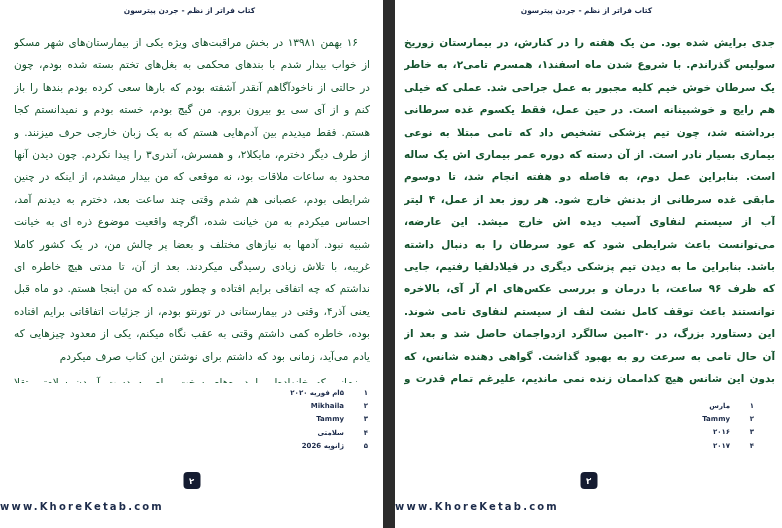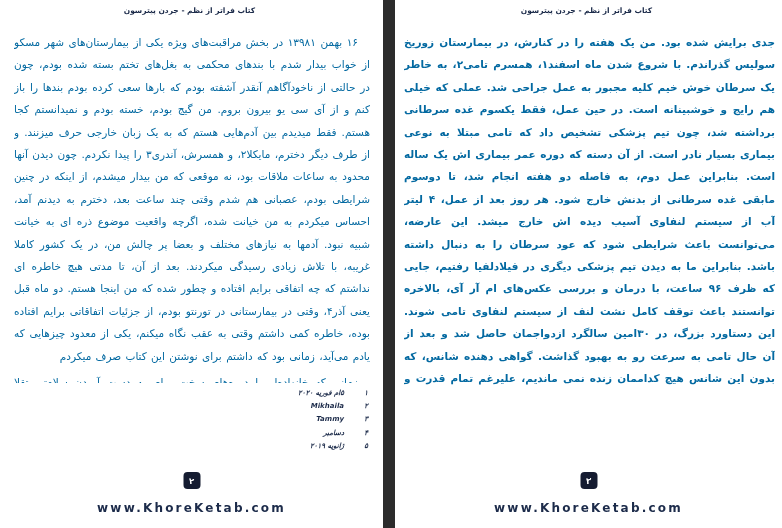--- a/index.html
+++ b/index.html
@@ -17,36 +17,36 @@
   .page-header {
     position: absolute; top: 6px; left: 0; right: 4px;
     text-align: center; direction: rtl;
     font-size: 7.5px; font-weight: bold; color: #1c2b4a;
     letter-spacing: 0.2px;
   }
 
   .page-body {
     position: absolute; top: 31px;
     direction: rtl; text-align: justify;
-    color: #0369a1;
+    color: #14532d;
     overflow: hidden;
   }
   .page-left  .page-body { right: 13px; left: 14px; height: 352px; }
   .page-right .page-body { right: 7px;  left: 9px;  height: 356px; font-weight: bold; }
 
   .page-body p {
     font-size: 10.5px; line-height: 22.4px;
     margin: 0 0 4px 0;
     text-indent: 12px;
     word-spacing: 1px;
   }
   .page-body p.no-indent { text-indent: 0; }
 
   .footnotes {
-    position: absolute; direction: rtl;  font-style: italic;
+    position: absolute; direction: rtl; 
   }
   .page-left  .footnotes { top: 387px; right: 15px; }
   .page-right .footnotes { top: 400px; right: 28px; }
 
   .fn-row {
     font-size: 7px; line-height: 13.2px;
     color: #1c2b4a; font-weight: bold;
     white-space: nowrap;
   }
   .fn-num { display: inline-block; min-width: 8px; }
@@ -55,22 +55,22 @@
   .page-num-badge {
     position: absolute; top: 472px; left: 50%; transform: translateX(-50%);
     width: 17px; height: 17px;
     background: #151c31; border-radius: 4px;
     color: #ffffff; font-size: 8.5px; font-weight: bold;
     display: flex; align-items: center; justify-content: center;
   }
 
   .site-footer {
     position: absolute; top: 501px; left: 0; right: 0;
-    text-align: center; direction: ltr;
-    font-size: 12px; font-weight: bold;
+    direction: ltr;
+    font-size: 10px; font-weight: bold;
     letter-spacing: 2.2px; color: #1c2b4a;
   }
 </style>
 </head>
 <body>
 
 <div class="spread">
 
   <div class="page page-left">
     <div class="page-header">کتاب فراتر از نظم - جردن پیترسون</div>
@@ -84,39 +84,53 @@
       <div class="fn-row">
         <span class="fn-num">۱</span><span class="fn-label">۵ام فوریه ۲۰۲۰</span>
       </div>
       <div class="fn-row">
         <span class="fn-num">۲</span><span class="fn-label">Mikhaila</span>
       </div>
       <div class="fn-row">
         <span class="fn-num">۳</span><span class="fn-label">Tammy</span>
       </div>
       <div class="fn-row">
-        <span class="fn-num">۴</span><span class="fn-label">دسامبر</span>
+        <span class="fn-num">۴</span><span class="fn-label">سلامتی</span>
       </div>
       <div class="fn-row">
-        <span class="fn-num">۵</span><span class="fn-label">ژانویه ۲۰۱۹</span>
+        <span class="fn-num">۵</span><span class="fn-label">ژانویه 2026</span>
       </div>
     </div>
 
     <div class="page-num-badge">۲</div>
     <div class="site-footer">www.KhoreKetab.com</div>
   </div>
 
   <div class="spine-divider"></div>
 
   <div class="page page-right">
     <div class="page-header">کتاب فراتر از نظم - جردن پیترسون</div>
 
     <div class="page-body">
       <p class="no-indent">جدی برایش شده بود. من یک هفته را در کنارش، در بیمارستان زوریخ سولیس گذراندم. با شروع شدن ماه اسفند۱، همسرم تامی۲، به خاطر یک سرطان خوش خیم کلیه مجبور به عمل جراحی شد. عملی که خیلی هم رایج و خوشبینانه است. در حین عمل، فقط یکسوم غده سرطانی برداشته شد، چون تیم پزشکی تشخیص داد که تامی مبتلا به نوعی بیماری بسیار نادر است. از آن دسته که دوره عمر بیماری اش یک ساله است. بنابراین عمل دوم، به فاصله دو هفته انجام شد، تا دوسوم مابقی غده سرطانی از بدنش خارج شود. هر روز بعد از عمل، ۴ لیتر آب از سیستم لنفاوی آسیب دیده اش خارج میشد. این عارضه، می‌توانست باعث شرایطی شود که عود سرطان را به دنبال داشته باشد. بنابراین ما به دیدن تیم پزشکی دیگری در فیلادلفیا رفتیم، جایی که ظرف ۹۶ ساعت، با درمان و بررسی عکس‌های ام آر آی، بالاخره توانستند باعث توقف کامل نشت لنف از سیستم لنفاوی تامی شوند. این دستاورد بزرگ، در ۳۰امین سالگرد ازدواجمان حاصل شد و بعد از آن حال تامی به سرعت رو به بهبود گذاشت. گواهی دهنده شانس، که بدون این شانس هیچ کداممان زنده نمی ماندیم، علیرغم تمام قدرت و مقاومتی که تامی از خودش نشان داد.</p>
       <p>متاسفانه بعد از این ماجرا، سلامتی خودم به مشکل خورد. بعد از تجربه‌ی واکنش خودکار سیستم ایمنی بدنم نسبت به بعضی مواد غذایی که در سال ۱۳۹۴۳ مصرف کرده بودم، از سال ۱۳۹۵۴ از خدمات یک مرکز درمانی برای مقابله با اضطراب استفاده میکنم. بدنم نسبت به بعضی از غذاها، واکنشهای اضطرابی شدید نشان میداد. همینطور نسبت به سرما! فارغ از اینکه چه لباسی پوشیده باشم، یا چند پتو به روی خودم انداخته باشم همه اینها نه فقط باعث اضطراب</p>
     </div>
 
+    <div class="footnotes">
+      <div class="fn-row">
+        <span class="fn-num">۱</span><span class="fn-label">مارس</span>
+      </div>
+      <div class="fn-row">
+        <span class="fn-num">۲</span><span class="fn-label">Tammy</span>
+      </div>
+      <div class="fn-row">
+        <span class="fn-num">۳</span><span class="fn-label">۲۰۱۶</span>
+      </div>
+      <div class="fn-row">
+        <span class="fn-num">۴</span><span class="fn-label">۲۰۱۷</span>
+      </div>
+    </div>
 
     <div class="page-num-badge">۳</div>
     <div class="site-footer">www.KhoreKetab.com</div>
   </div>
 
 </div>
 
 </body></html>

